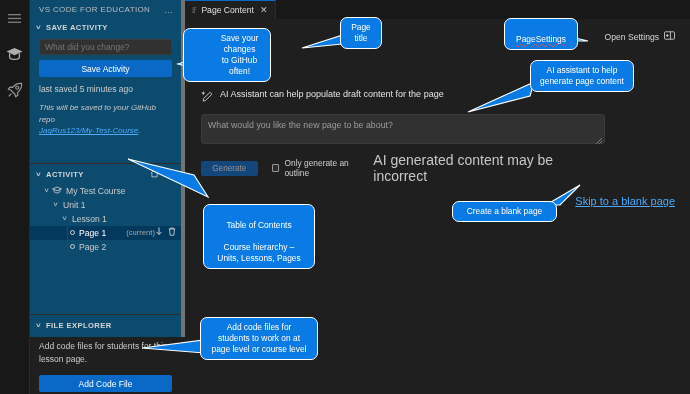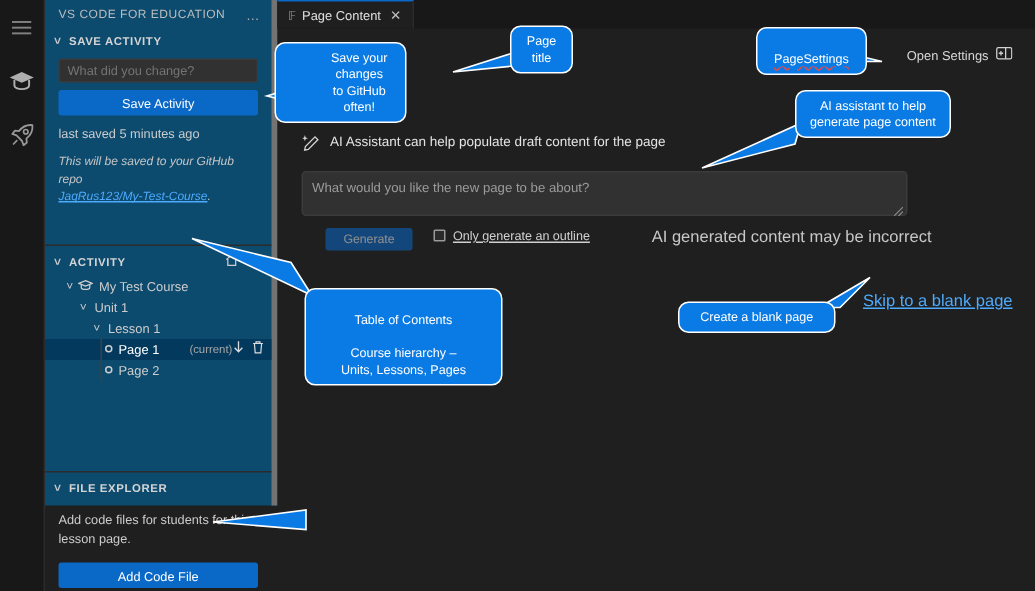--- a/index.html
+++ b/index.html
@@ -97,28 +97,28 @@
 
   .ai-row { display: flex; align-items: flex-start; gap: 6px; margin-top: 40px; }
   .ai-row .lbl { font-size: 9px; color: #e3e3e3; }
   .prompt {
     margin-top: 7px; width: 404px; height: 30px;
     background: #313131; border: 1px solid #3b3b3b; border-radius: 3px;
     color: #9b9b9b; font-size: 8.8px; padding: 5px 6px; position: relative;
     font-family: "Liberation Sans", sans-serif;
   }
   .resize-grip { position: absolute; right: 2px; bottom: 1px; width: 6px; height: 6px; }
-  .gen-row { display: flex; align-items: flex-start; margin-top: 8px; width: 404px; margin-left: 16px; }
+  .gen-row { display: flex; align-items: center; margin-top: 8px; width: 404px; }
   .btn-generate {
     width: 58px; height: 15px; background: #0a68c7; opacity: .55; border: none; border-radius: 2px;
     color: #e9e9e9; font-size: 8.2px; font-family: "Liberation Sans", sans-serif;
   }
   .chk-box { width: 8px; height: 8px; border: 1px solid #9a9a9a; border-radius: 1px; background: #2a2a2a; }
-  .chk-row { display: flex; align-items: center; gap: 5px; margin-left: 14px; font-size: 8.4px; color: #d0d0d0; text-decoration: underline; }
-  .disclaimer { margin-left: auto; font-size: 11px; color: #c7c7c7; }
+  .chk-row { display: flex; align-items: center; gap: 5px; margin-left: 14px; font-size: 8.4px; color: #d0d0d0; }
+  .disclaimer { margin-left: auto; font-size: 14px; color: #c7c7c7; }
   .skip-link {
     position: absolute; right: 15px; top: 176px;
     font-size: 11px; color: #4daafc; text-decoration: underline;
   }
 
   
   .callout {
     position: absolute; background: #0a7ae4; color: #ffffff;
     border: 1.2px solid #ffffff; border-radius: 7px;
     font-size: 8.4px; line-height: 1.32; text-align: center;
@@ -356,32 +356,35 @@
     </svg>
   </div>
   <div class="callout" style="left:530px; top:60px; width:104px;">AI assistant to help
 generate page content</div>
 
   <div class="ptr" style="left:128px; top:155px;">
     <svg width="82" height="46" viewBox="0 0 82 46">
       <path d="M0 4 L80 42 L66 20 Z" fill="#0a7ae4" stroke="#ffffff" stroke-width="1.1"></path>
     </svg>
   </div>
-  <div class="callout" style="left:203px; top:192px; width:132px;">
+  <div class="callout" style="left:203px; top:204px; width:112px;">
     <span class="b1">Table of Contents</span><br>
     <span>Course hierarchy –
 Units, Lessons, Pages</span>
   </div>
 
   <div class="ptr" style="left:540px; top:185px;">
     <svg width="42" height="22" viewBox="0 0 42 22">
       <path d="M40 0 L6 20 L20 20 Z" fill="#0a7ae4" stroke="#ffffff" stroke-width="1.1"></path>
     </svg>
   </div>
   <div class="callout" style="left:452px; top:201px; width:105px;">Create a blank page</div>
 
   <div class="ptr" style="left:142px; top:338px;">
     <svg width="66" height="18" viewBox="0 0 66 18">
       <path d="M0 10 L62 2 L62 15 Z" fill="#0a7ae4" stroke="#ffffff" stroke-width="1.1"></path>
     </svg>
   </div>
+  <div class="callout" style="left:200px; top:317px; width:118px;">Add code files for
+students to work on at
+page level or course level</div>
 
 </div>
 
 </body></html>

